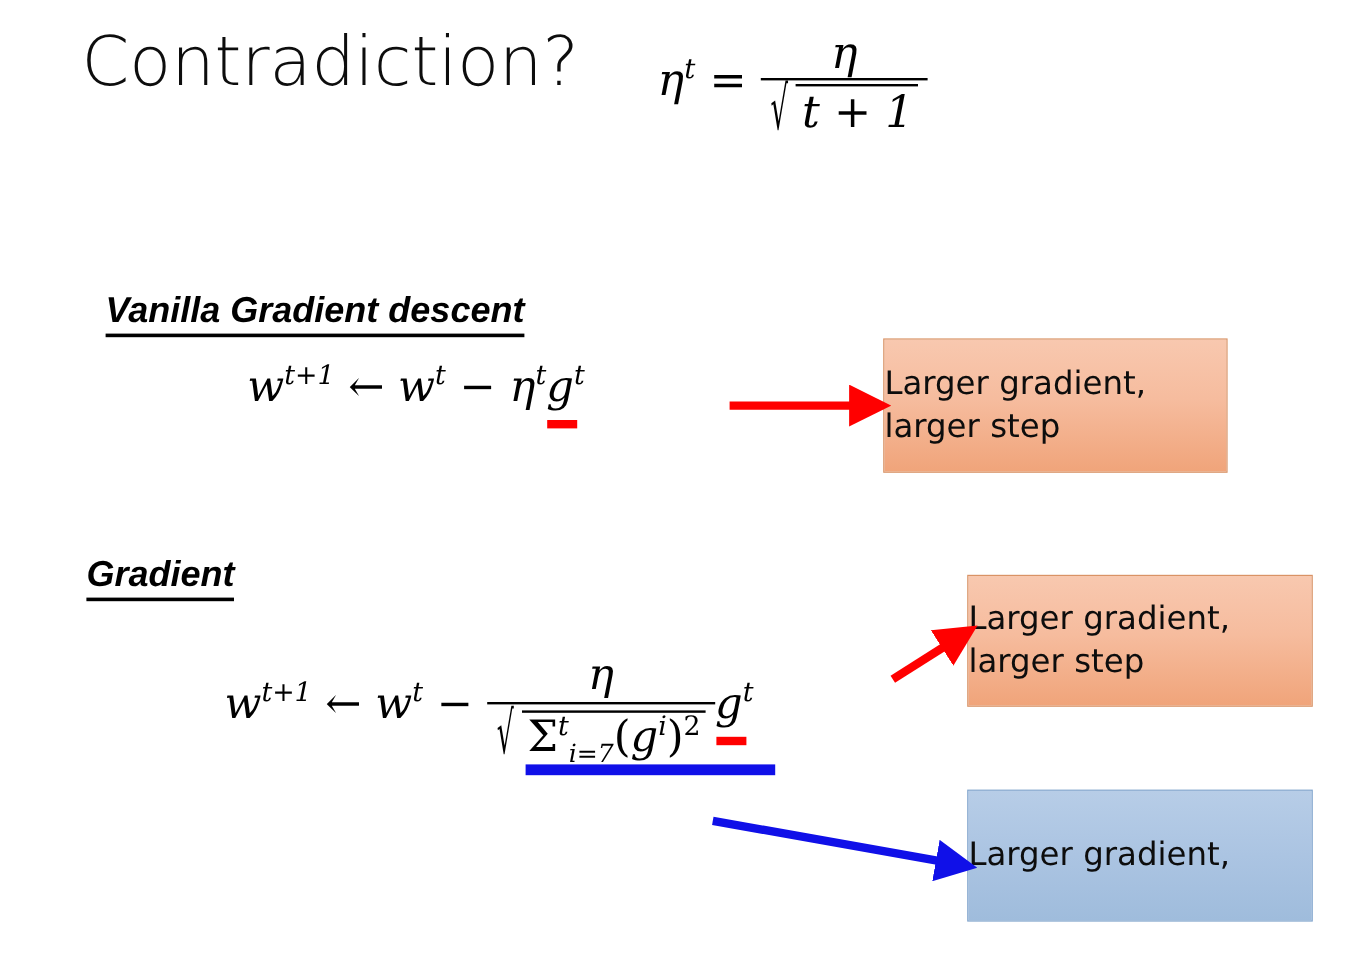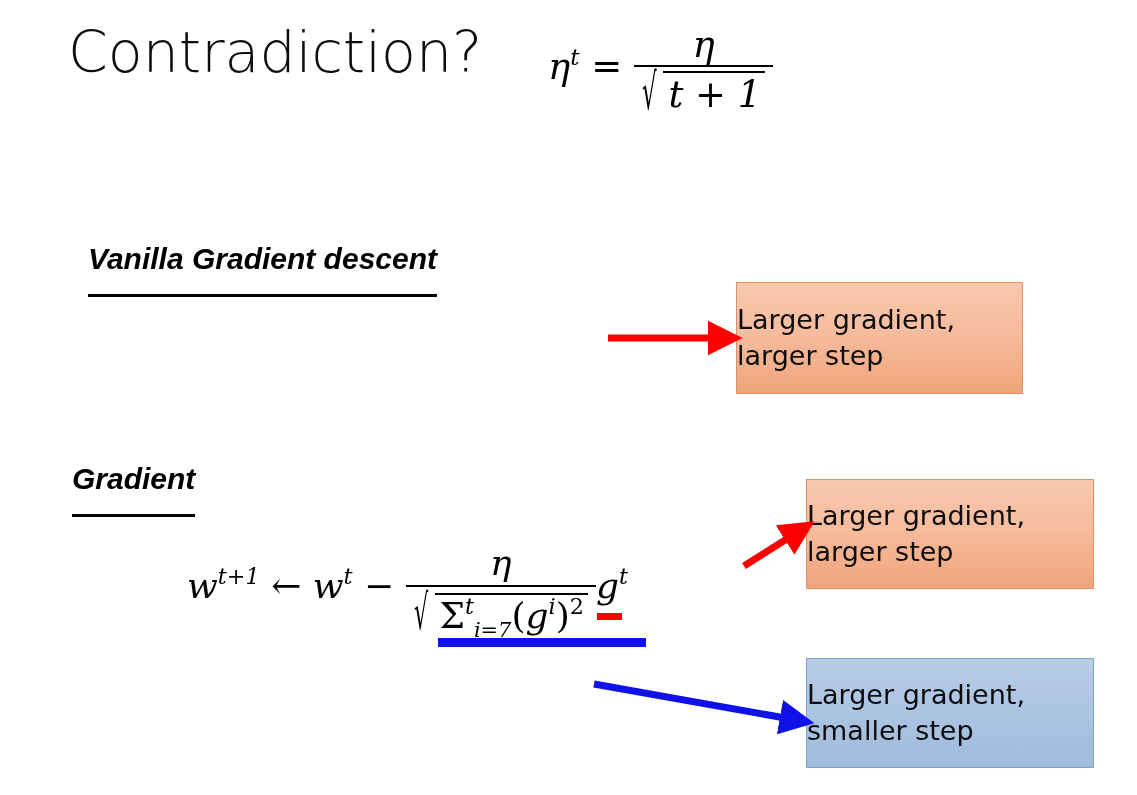--- a/index.html
+++ b/index.html
@@ -109,21 +109,21 @@
   
   .section-head {
     position: absolute;
     font-family: "Liberation Sans", sans-serif;
     font-weight: bold;
     font-style: italic;
     font-size: 30px;
     color: #000000;
     white-space: nowrap;
     border-bottom: 3px solid #000;
-    padding-bottom: 19px;
+    padding-bottom: 3px;
     line-height: 1.05;
   }
   #head-vanilla { left: 88px; top: 243px; }
   #head-adagrad { left: 72px; top: 463px; }
 
   
   #eq-vanilla {
     position: absolute;
     left: 206px;
     top: 305px;
@@ -234,20 +234,27 @@
           <span class="radsym">√</span>
           <span class="radbody">t + 1</span>
         </span>
       </span>
     </span>
   </div>
 
 
   <div id="head-vanilla" class="section-head">Vanilla Gradient descent</div>
 
+  <div id="eq-vanilla" class="math">
+    <span>w</span><sup class="sup">t+1</sup>
+    <span class="up">←</span>
+    <span>w</span><sup class="sup">t</sup>
+    <span class="up">−</span>
+    <span>η</span><sup class="sup">t</sup><span class="g-underline-red"><span>g</span><sup class="sup">t</sup></span>
+  </div>
 
   <div id="head-adagrad" class="section-head">Gradient</div>
 
   <div id="eq-adagrad" class="math">
     <span>w</span><sup class="sup">t+1</sup>
     <span class="up">←</span>
     <span>w</span><sup class="sup">t</sup>
     <span class="up">−</span>
     <span class="frac">
       <span class="num">η</span>
@@ -270,21 +277,20 @@
     <span>larger step</span>
   </div>
 
   <div id="box-ada-top" class="callout orange">
     <span>Larger gradient,</span>
     <span>larger step</span>
   </div>
 
   <div id="box-ada-bot" class="callout blue">
     <span>Larger gradient,</span>
-    <span>smaller step</span>
   </div>
 
   <svg id="arrows" viewBox="0 0 1137 795">
     <defs>
       <marker id="ah-red" markerWidth="5" markerHeight="5" refX="3.2" refY="2.5" orient="auto">
         <path d="M0,0 L5,2.5 L0,5 z" fill="#FF0000"></path>
       </marker>
       <marker id="ah-blue" markerWidth="5" markerHeight="5" refX="3.2" refY="2.5" orient="auto">
         <path d="M0,0 L5,2.5 L0,5 z" fill="#1010E8"></path>
       </marker>

